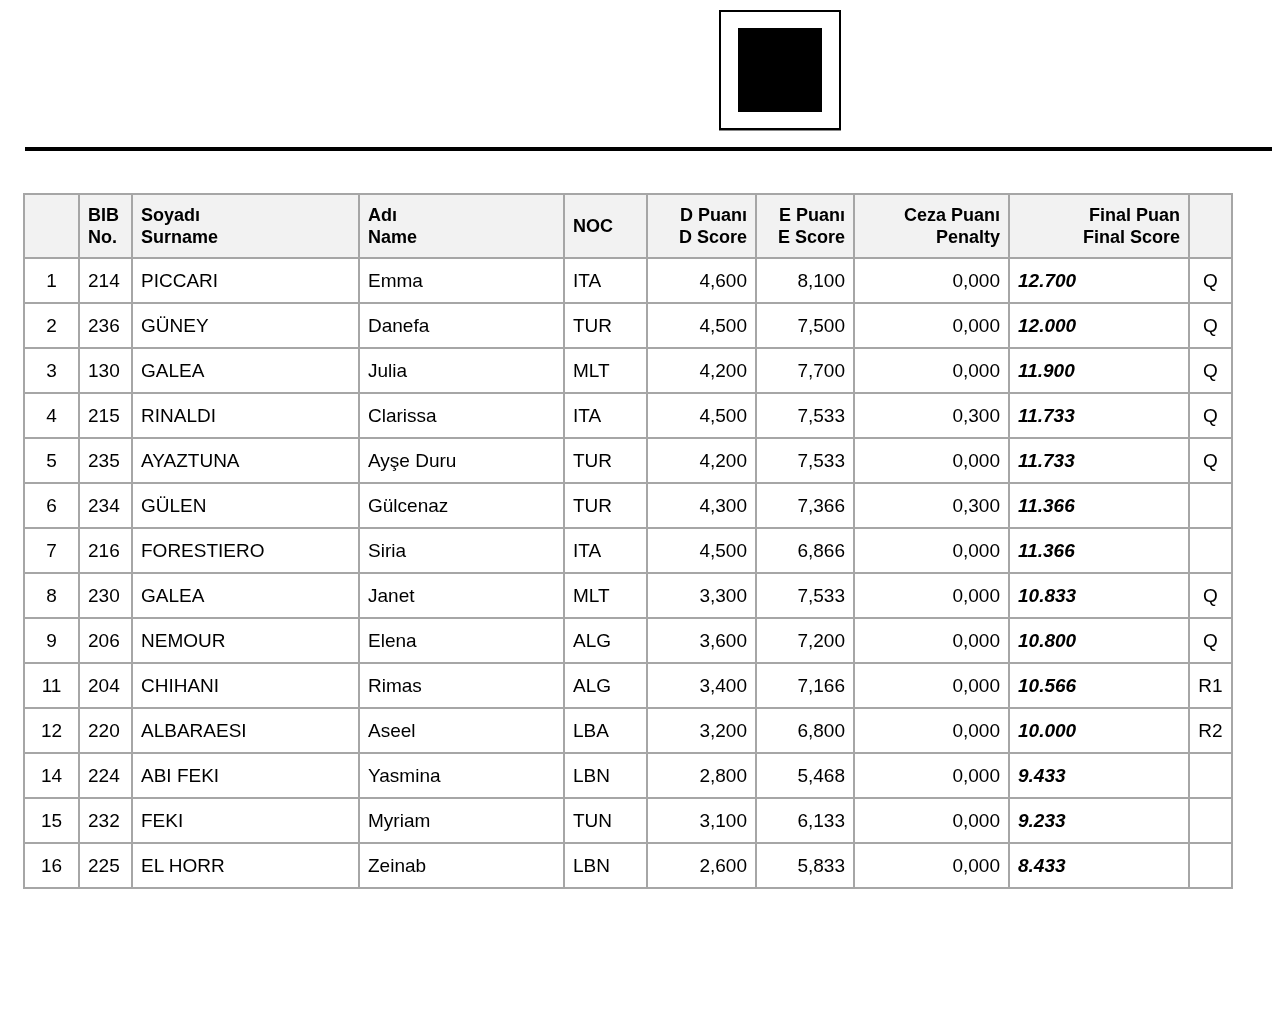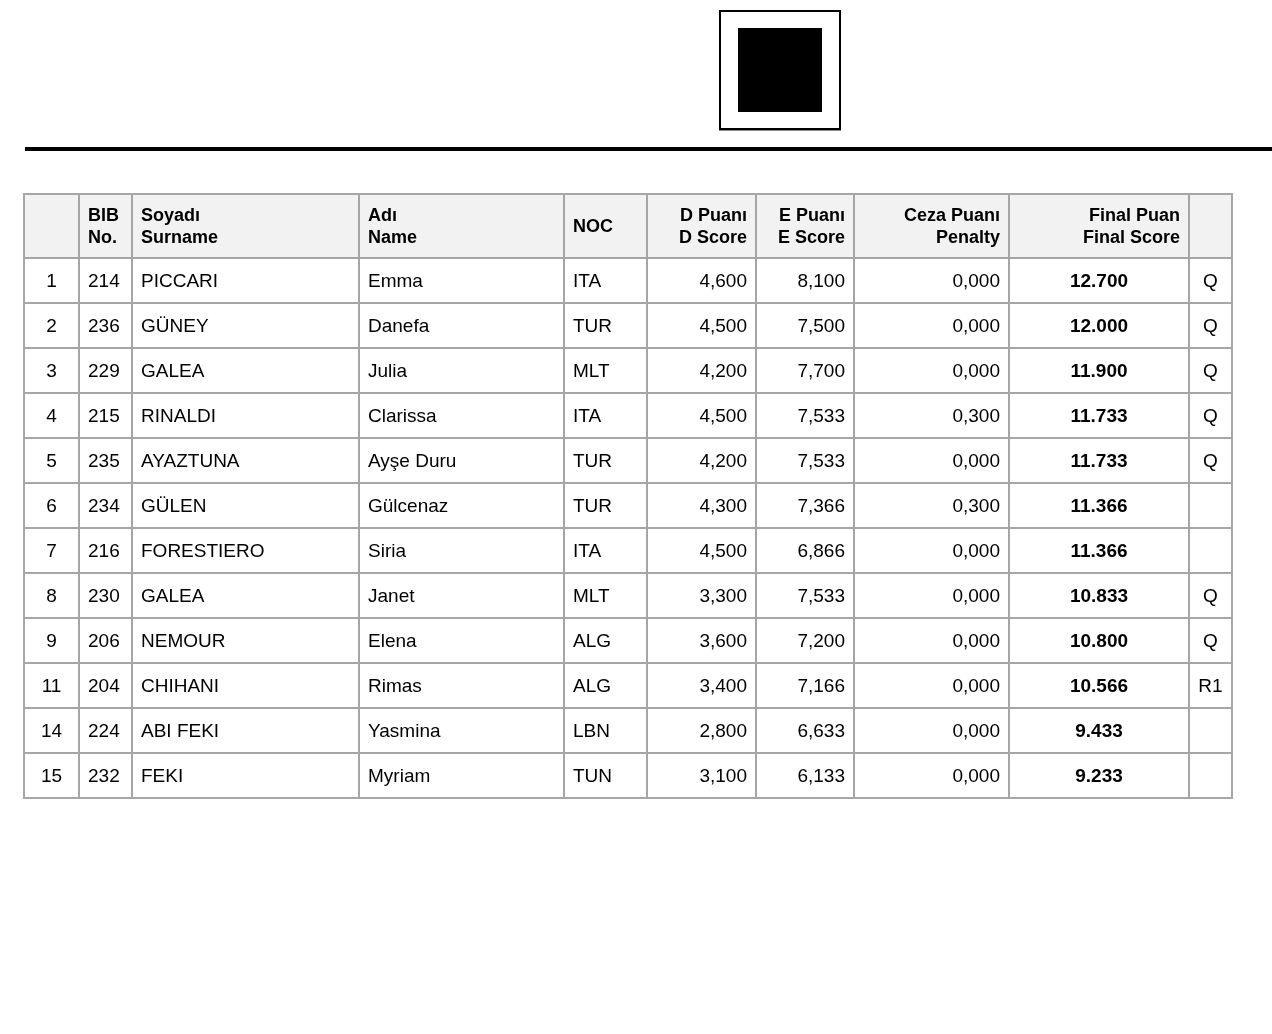--- a/index.html
+++ b/index.html
@@ -93,23 +93,24 @@
   
   th.h-left  { text-align: left;  }
   th.h-right { text-align: right; margin-left: 13px; }
   td.c-center { text-align: center; padding: 0 2px; }
   td.c-left   { text-align: left; padding-left: 6px; }
   td.c-num    { text-align: right; padding-right: 9px; }
 
   
   td.c-final {
     background: #f2f2f2;
-    text-align: center;
+    text-align: left;
     padding-right: 9px;
     font-weight: bold;
+    font-style: italic;
   }
   td.c-q {
     background: #f2f2f2;
     text-align: center;
     font-size: 18px;
     padding: 0 1px;
   }
 </style>
 </head>
 <body>
@@ -192,21 +193,21 @@
     <td class="c-left">TUR</td>
     <td class="c-num">4,500</td>
     <td class="c-num">7,500</td>
     <td class="c-num">0,000</td>
     <td class="c-final">12.000</td>
     <td class="c-q">Q</td>
   </tr>
 
   <tr>
     <td class="c-center">3</td>
-    <td class="c-left">229</td>
+    <td class="c-left">130</td>
     <td class="c-left">GALEA</td>
     <td class="c-left">Julia</td>
     <td class="c-left">MLT</td>
     <td class="c-num">4,200</td>
     <td class="c-num">7,700</td>
     <td class="c-num">0,000</td>
     <td class="c-final">11.900</td>
     <td class="c-q">Q</td>
   </tr>
 
@@ -295,42 +296,66 @@
     <td class="c-left">CHIHANI</td>
     <td class="c-left">Rimas</td>
     <td class="c-left">ALG</td>
     <td class="c-num">3,400</td>
     <td class="c-num">7,166</td>
     <td class="c-num">0,000</td>
     <td class="c-final">10.566</td>
     <td class="c-q">R1</td>
   </tr>
 
+  <tr>
+    <td class="c-center">12</td>
+    <td class="c-left">220</td>
+    <td class="c-left">ALBARAESI</td>
+    <td class="c-left">Aseel</td>
+    <td class="c-left">LBA</td>
+    <td class="c-num">3,200</td>
+    <td class="c-num">6,800</td>
+    <td class="c-num">0,000</td>
+    <td class="c-final">10.000</td>
+    <td class="c-q">R2</td>
+  </tr>
 
 
   <tr>
     <td class="c-center">14</td>
     <td class="c-left">224</td>
     <td class="c-left">ABI FEKI</td>
     <td class="c-left">Yasmina</td>
     <td class="c-left">LBN</td>
     <td class="c-num">2,800</td>
-    <td class="c-num">6,633</td>
+    <td class="c-num">5,468</td>
     <td class="c-num">0,000</td>
     <td class="c-final">9.433</td>
     <td class="c-q"></td>
   </tr>
 
   <tr>
     <td class="c-center">15</td>
     <td class="c-left">232</td>
     <td class="c-left">FEKI</td>
     <td class="c-left">Myriam</td>
     <td class="c-left">TUN</td>
     <td class="c-num">3,100</td>
     <td class="c-num">6,133</td>
     <td class="c-num">0,000</td>
     <td class="c-final">9.233</td>
     <td class="c-q"></td>
   </tr>
 
+  <tr>
+    <td class="c-center">16</td>
+    <td class="c-left">225</td>
+    <td class="c-left">EL HORR</td>
+    <td class="c-left">Zeinab</td>
+    <td class="c-left">LBN</td>
+    <td class="c-num">2,600</td>
+    <td class="c-num">5,833</td>
+    <td class="c-num">0,000</td>
+    <td class="c-final">8.433</td>
+    <td class="c-q"></td>
+  </tr>
 </tbody>
 </table>
 
 </body></html>

